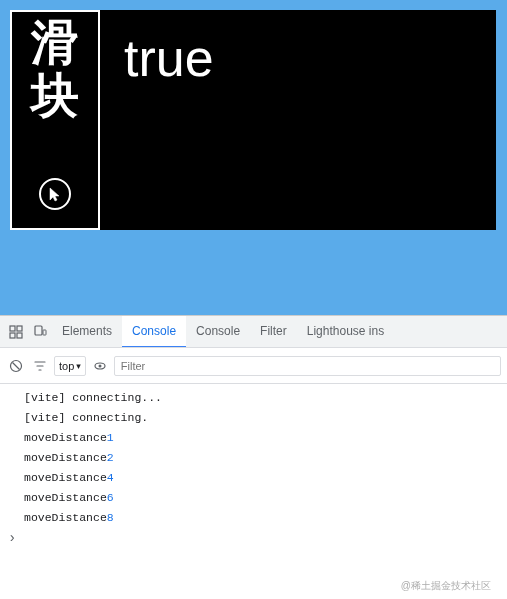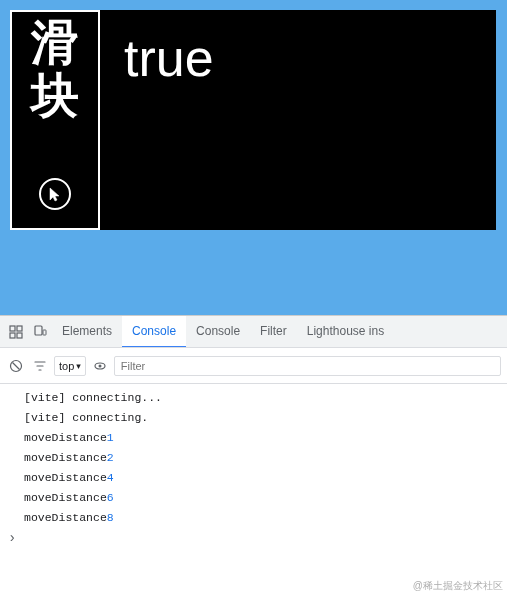--- a/index.html
+++ b/index.html
@@ -326,15 +326,15 @@
     <div class="console-line">
       <span class="log-text">moveDistance </span>
         <span class="log-number">8</span>
     </div>
     <div class="console-line-prompt">
       <span class="prompt-symbol">›</span>
     </div>
   </div>
 </div>
 
-<div style="position:fixed; bottom:6px; right:4px;">
+<div style="position:fixed; bottom:6px; right:16px;">
   <span style="font-size:10px; color:rgba(0,0,0,0.35);">@稀土掘金技术社区</span>
 </div>
 
 </body></html>

